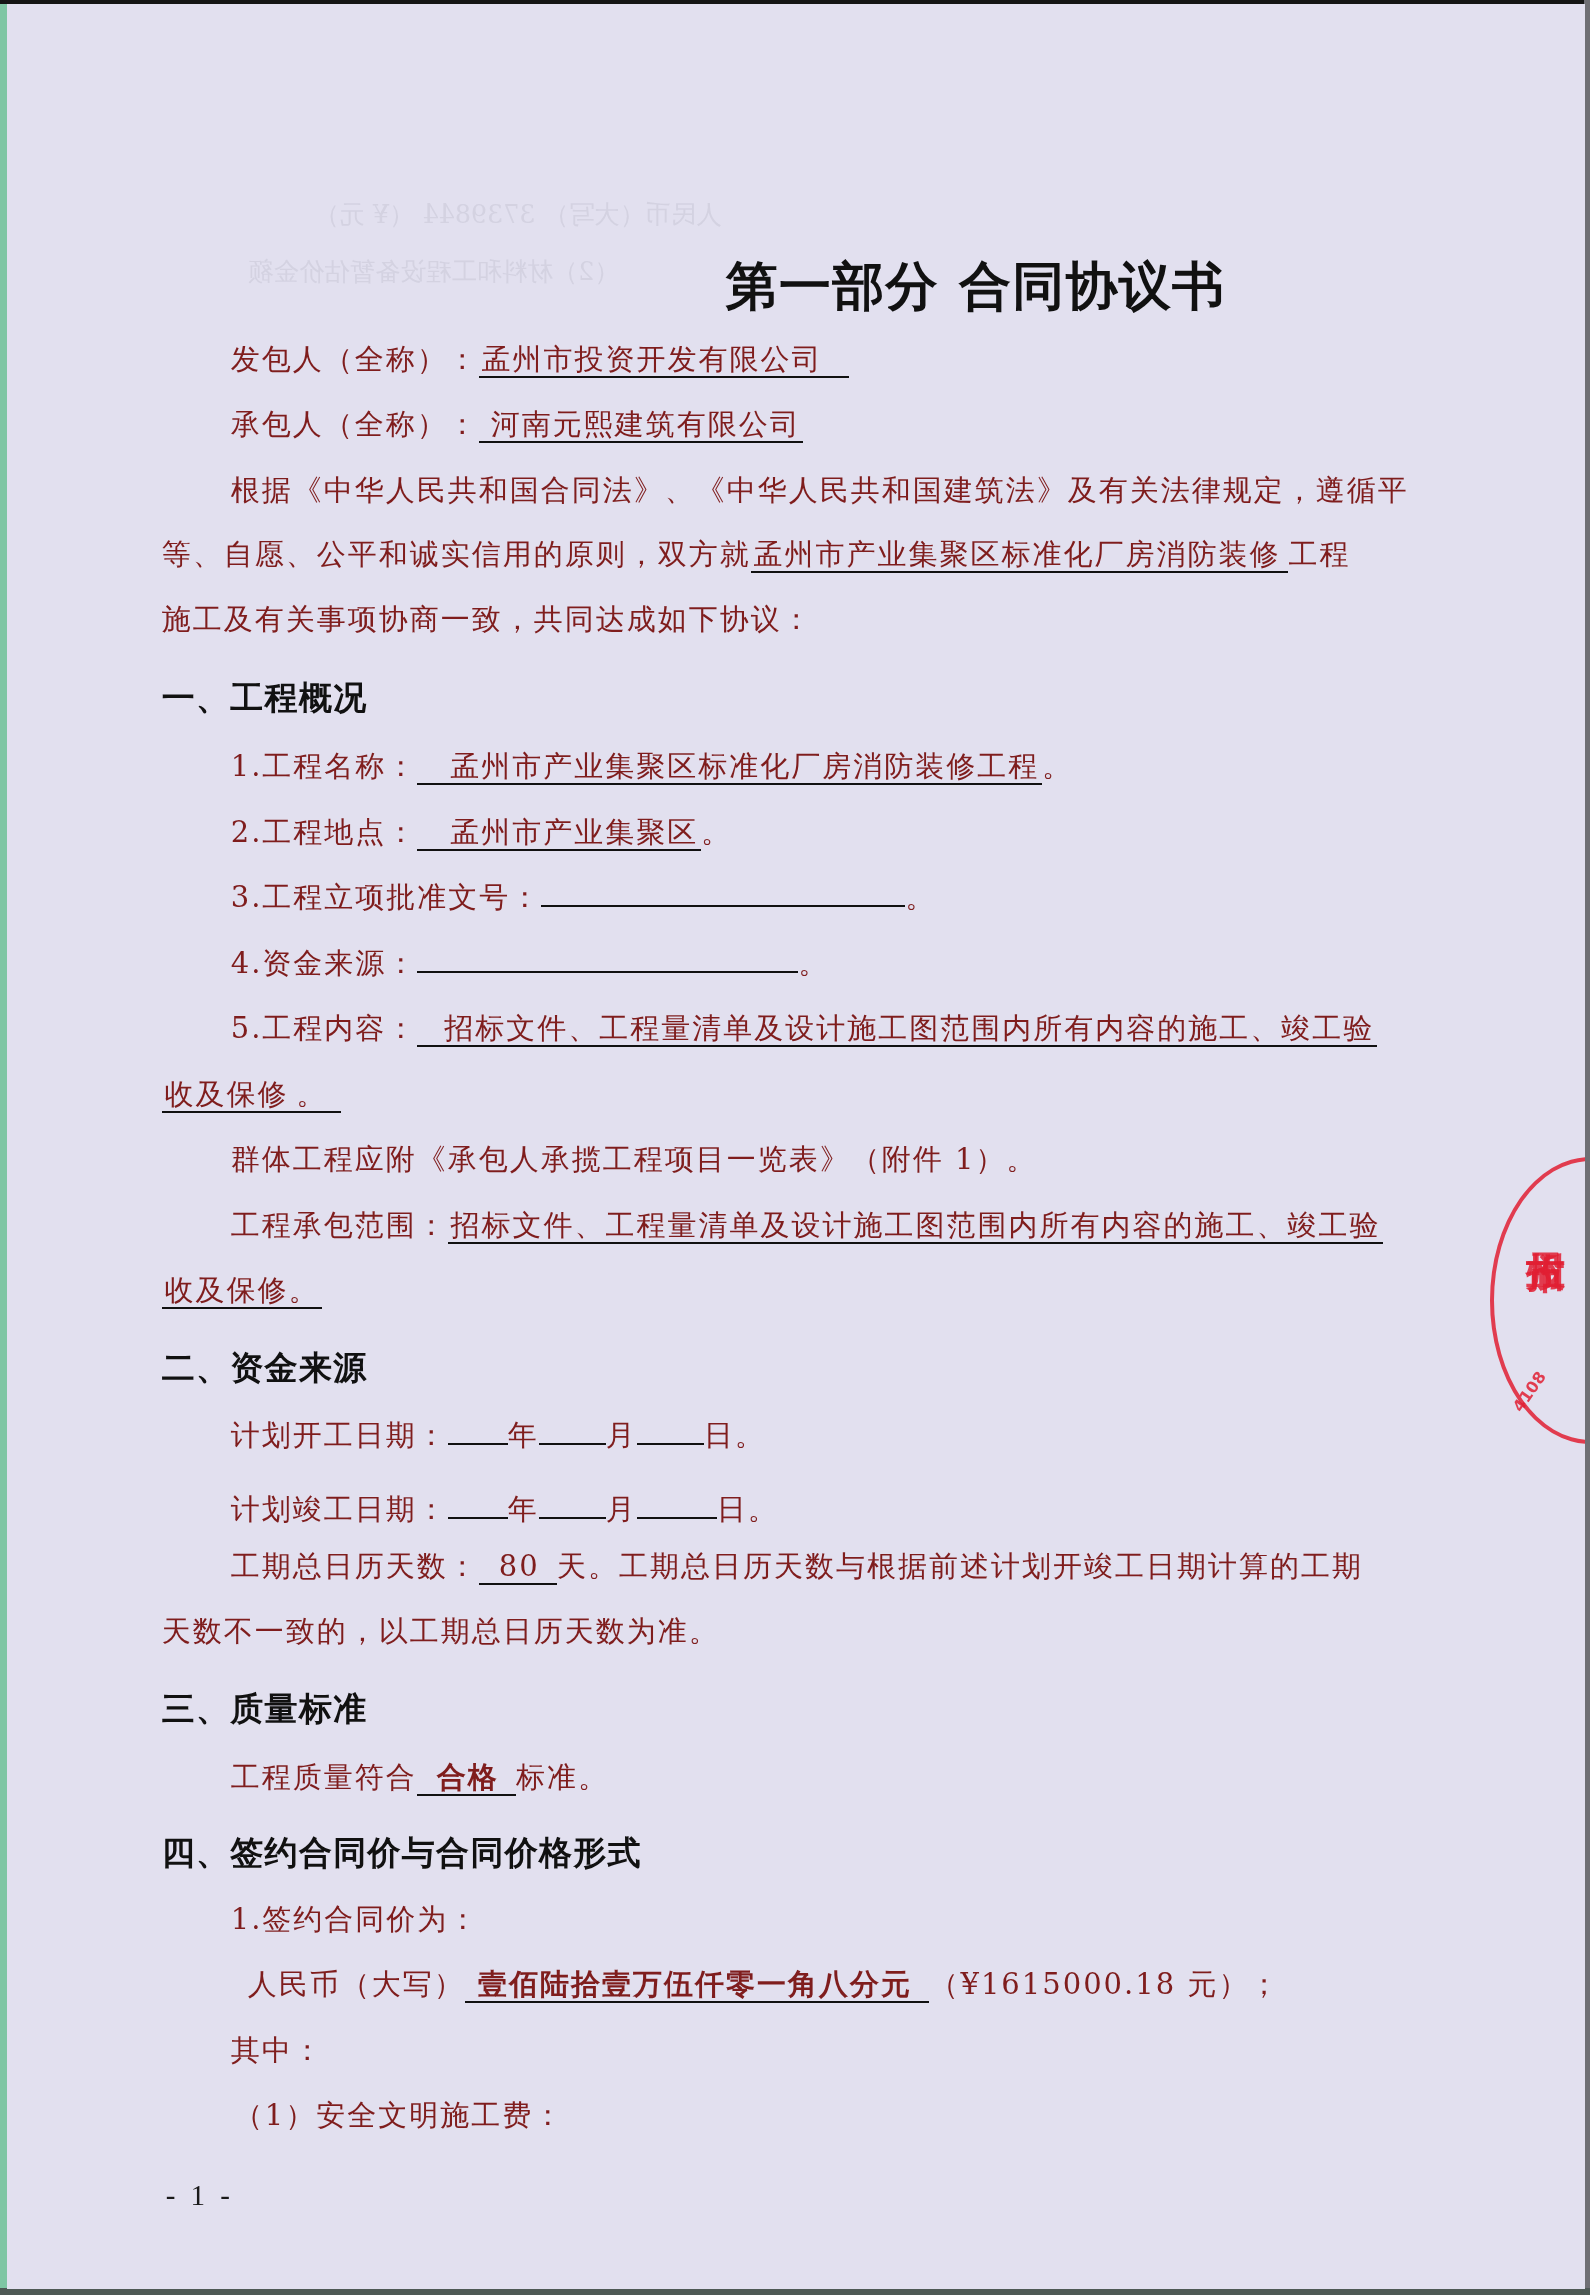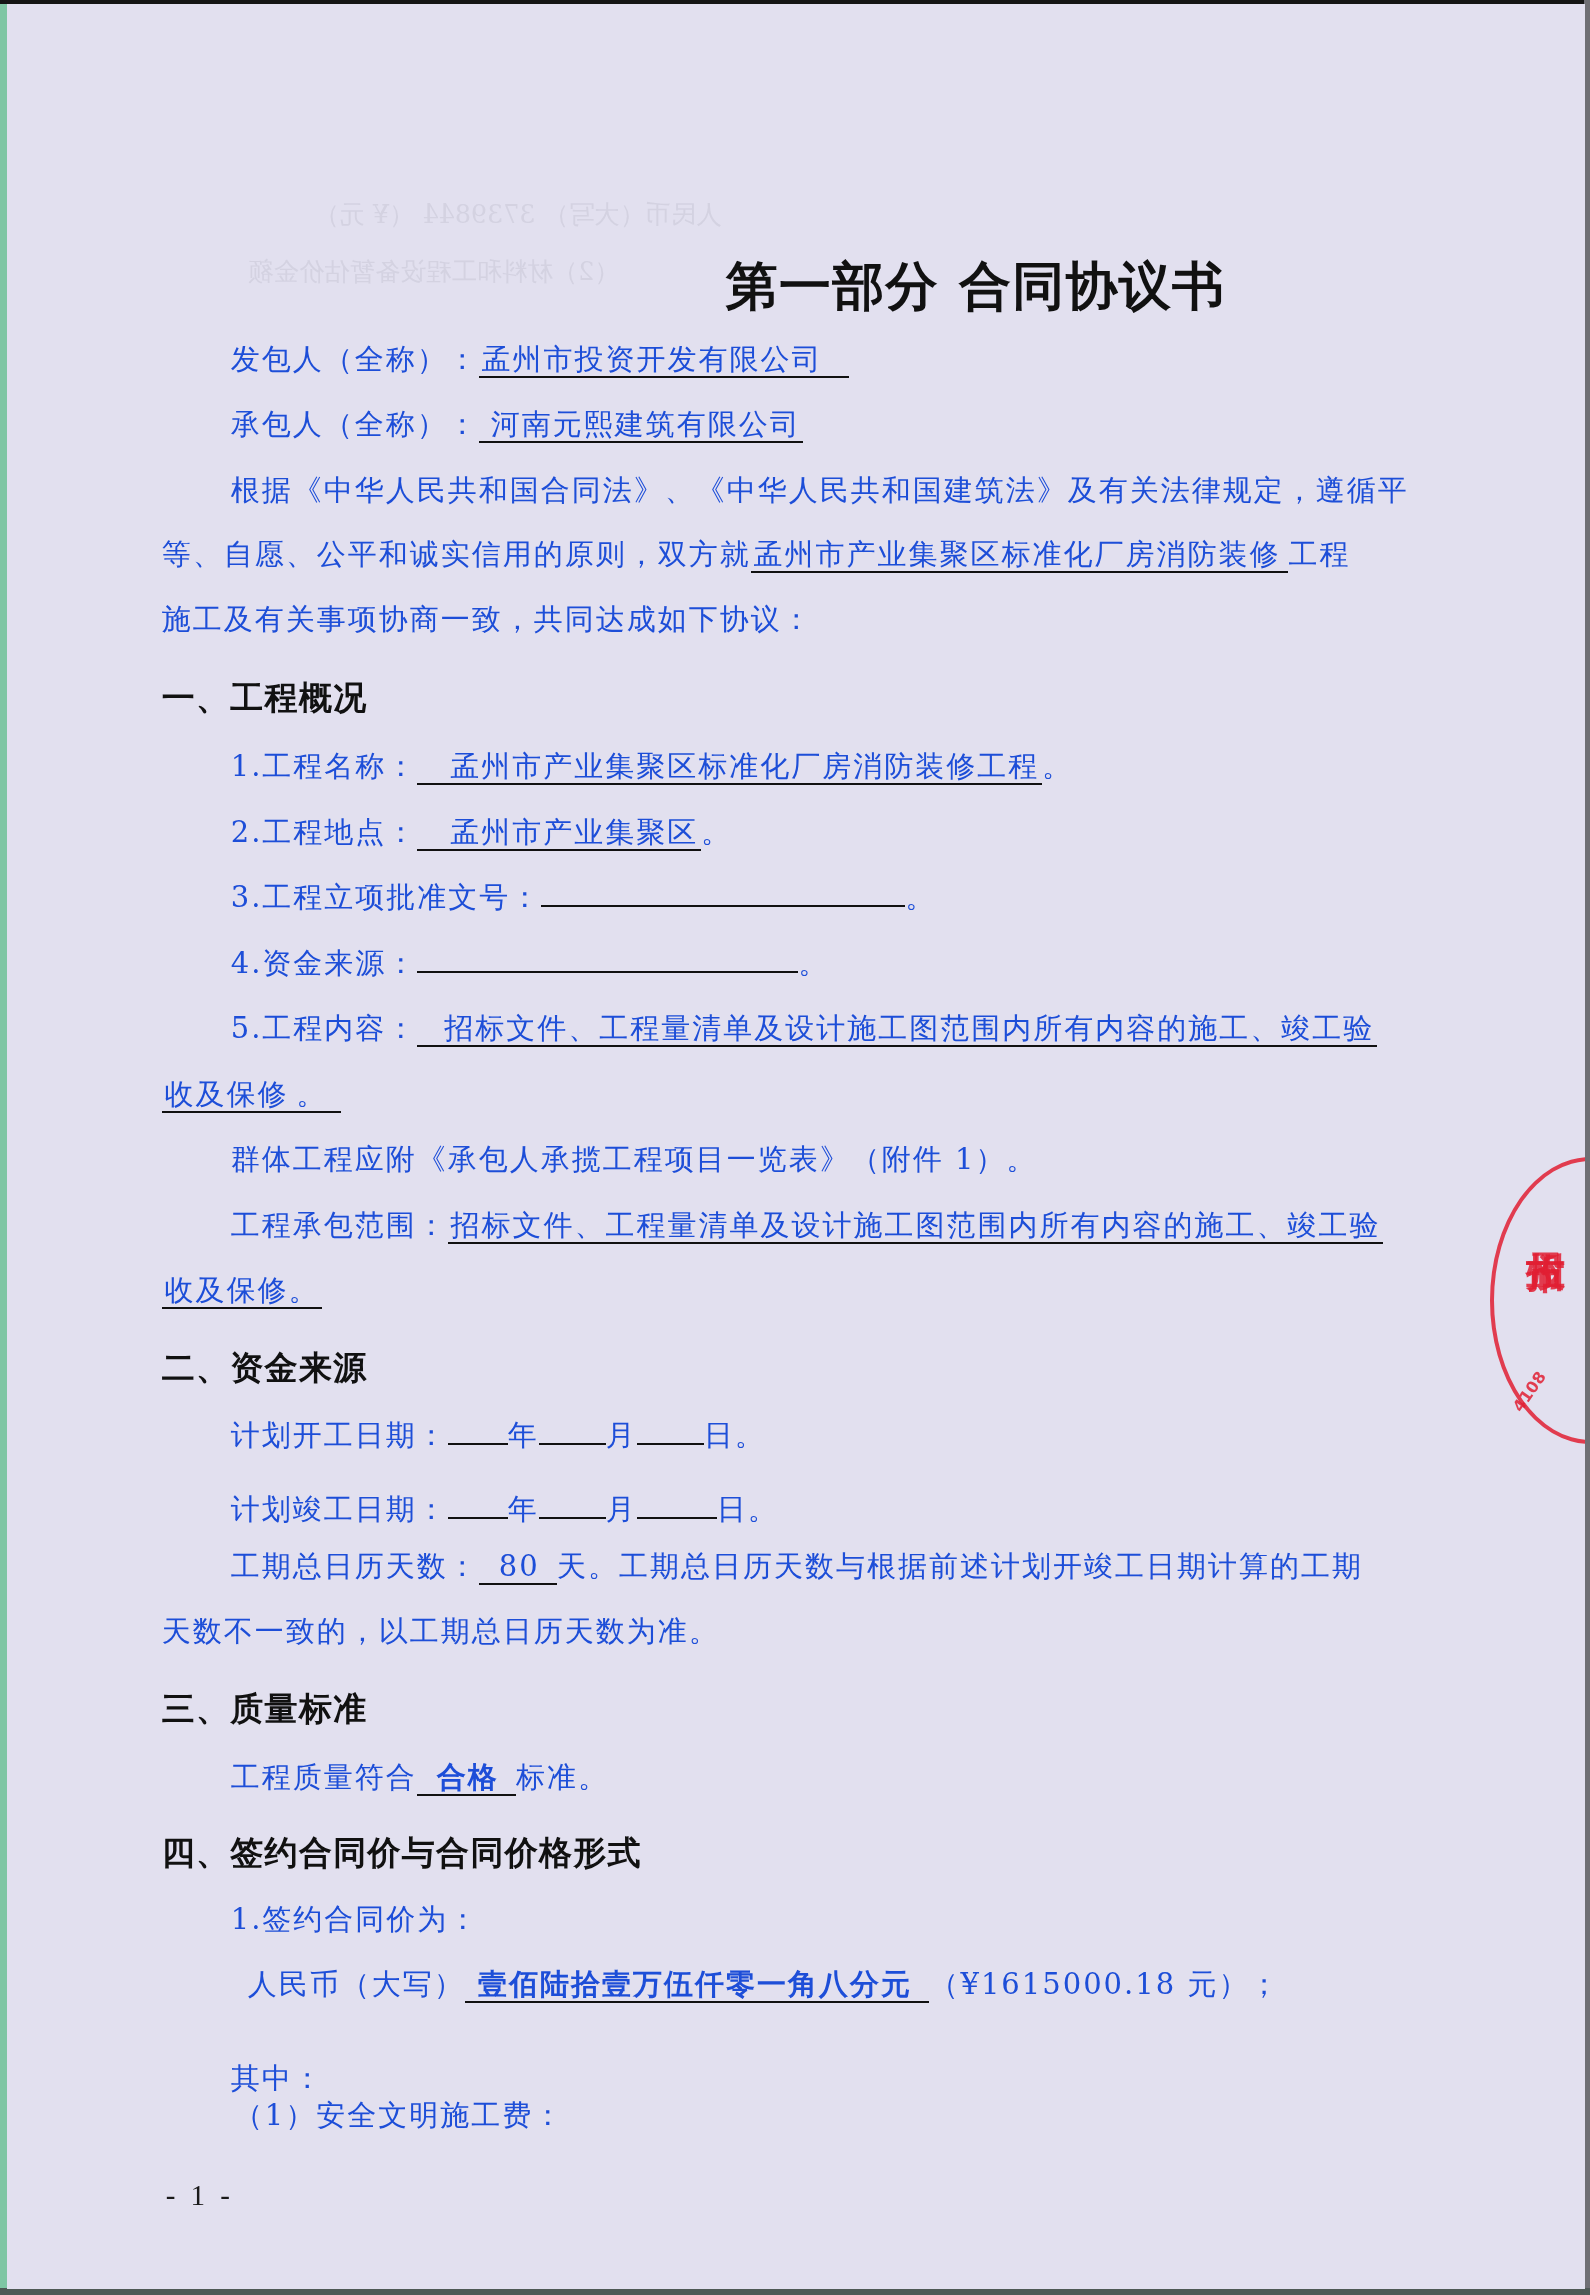--- a/index.html
+++ b/index.html
@@ -50,21 +50,21 @@
       letter-spacing: 1.3px;
       color: #111;
       white-space: nowrap;
     }
     .title .gap { display: inline-block; width: 20px; }
     .line {
       position: absolute;
       font-size: 29px;
       line-height: 37px;
       white-space: nowrap;
-      color: #1d4ed8;
+      color: #7f1d1d;
       letter-spacing: 2px;
     }
     .heading {
       position: absolute;
       font-family: "DejaVu Sans", "Liberation Sans", sans-serif;
       font-size: 33px;
       font-weight: bold;
       line-height: 40px;
       white-space: nowrap;
       color: #111;
@@ -199,21 +199,21 @@
     <div class="heading" style="left:155px; top:1668px;">三、质量标准</div>
     <div class="line" style="left:224px; top:1738px;">
       <span>工程质量符合</span><span class="u" style="padding:0 17.4px 0 20px;font-weight:bold;">合格</span><span>标准。</span>
     </div>
 
     <div class="heading" style="left:155px; top:1812px;">四、签约合同价与合同价格形式</div>
     <div class="line" style="left:224px; top:1880px;">1.签约合同价为：</div>
     <div class="line" style="left:241px; top:1945px;">
       <span>人民币（大写）</span><span class="u" style="padding:0 17.4px 0 13.4px;font-weight:bold;">壹佰陆拾壹万伍仟零一角八分元</span><span>（¥1615000.18 元）；</span>
     </div>
-    <div class="line" style="left:224px; top:2011px;margin-top:28px;">其中：</div>
+    <div class="line" style="left:224px; top:2011px;">其中：</div>
     <div class="line" style="left:227px; top:2076px;">（1）安全文明施工费：</div>
 
     <div class="page-number">- 1 -</div>
 
     <div class="seal">
       <div class="seal-text" style="left:32px; top:60px;">孟州市投</div>
       <div class="seal-code" style="left:13.4px; top:221px;">4108</div>
     </div>
 
   </div>

